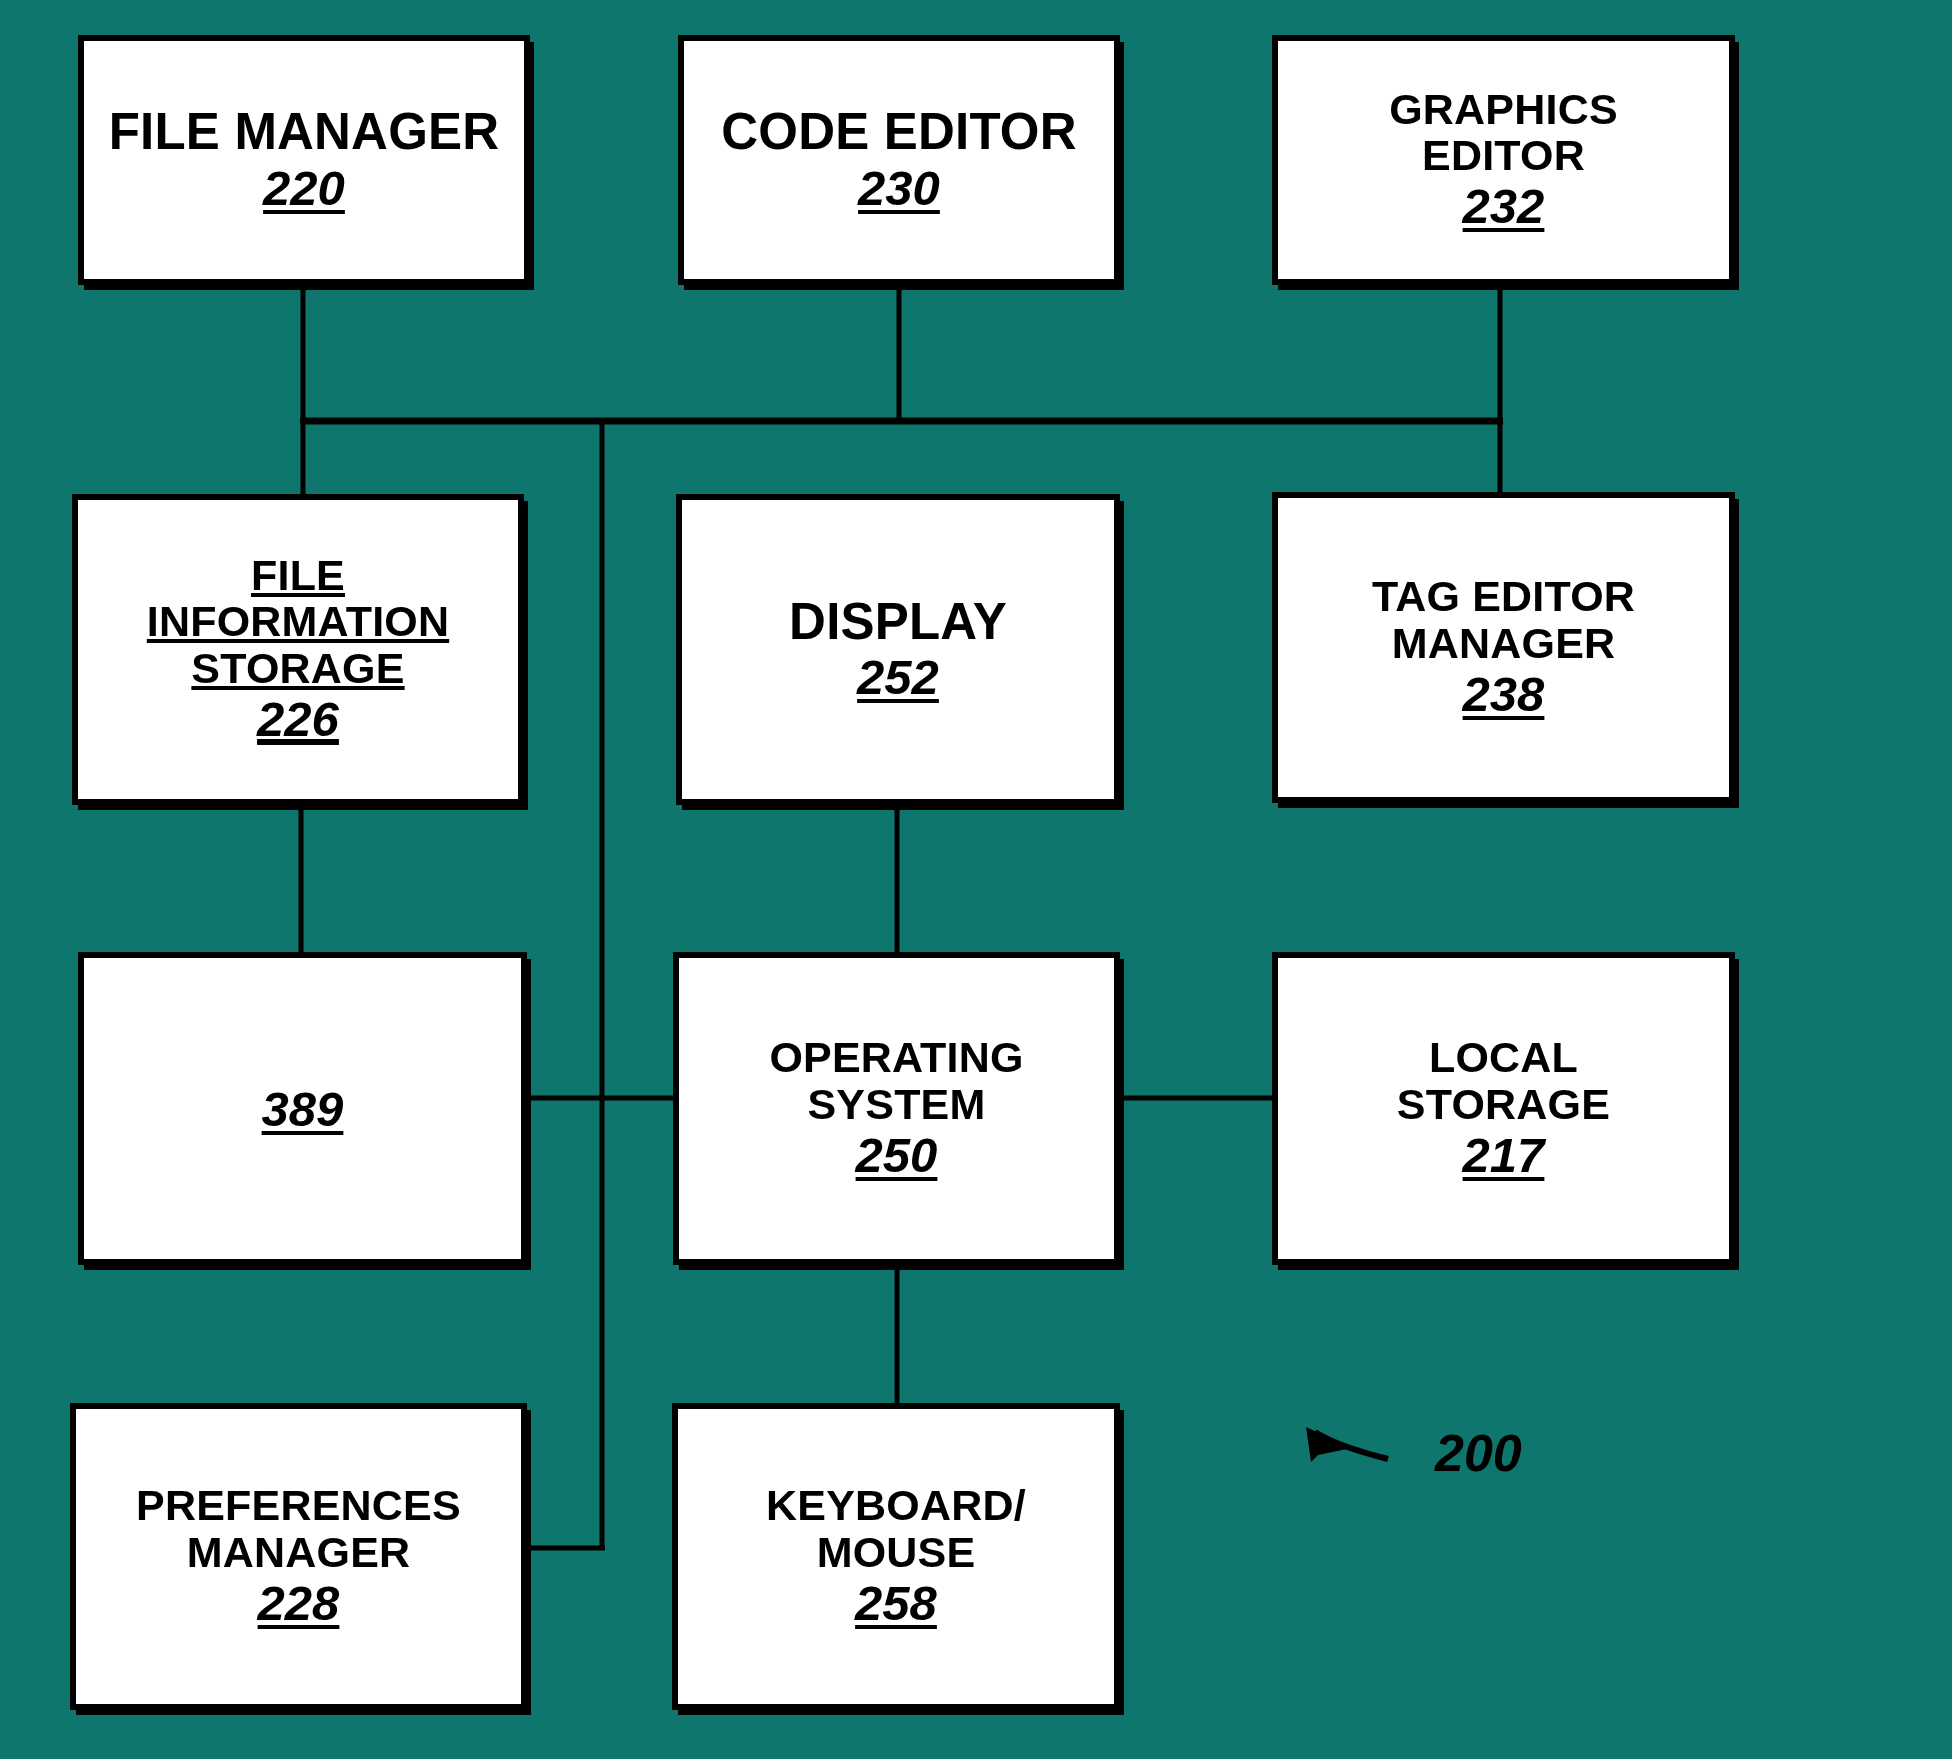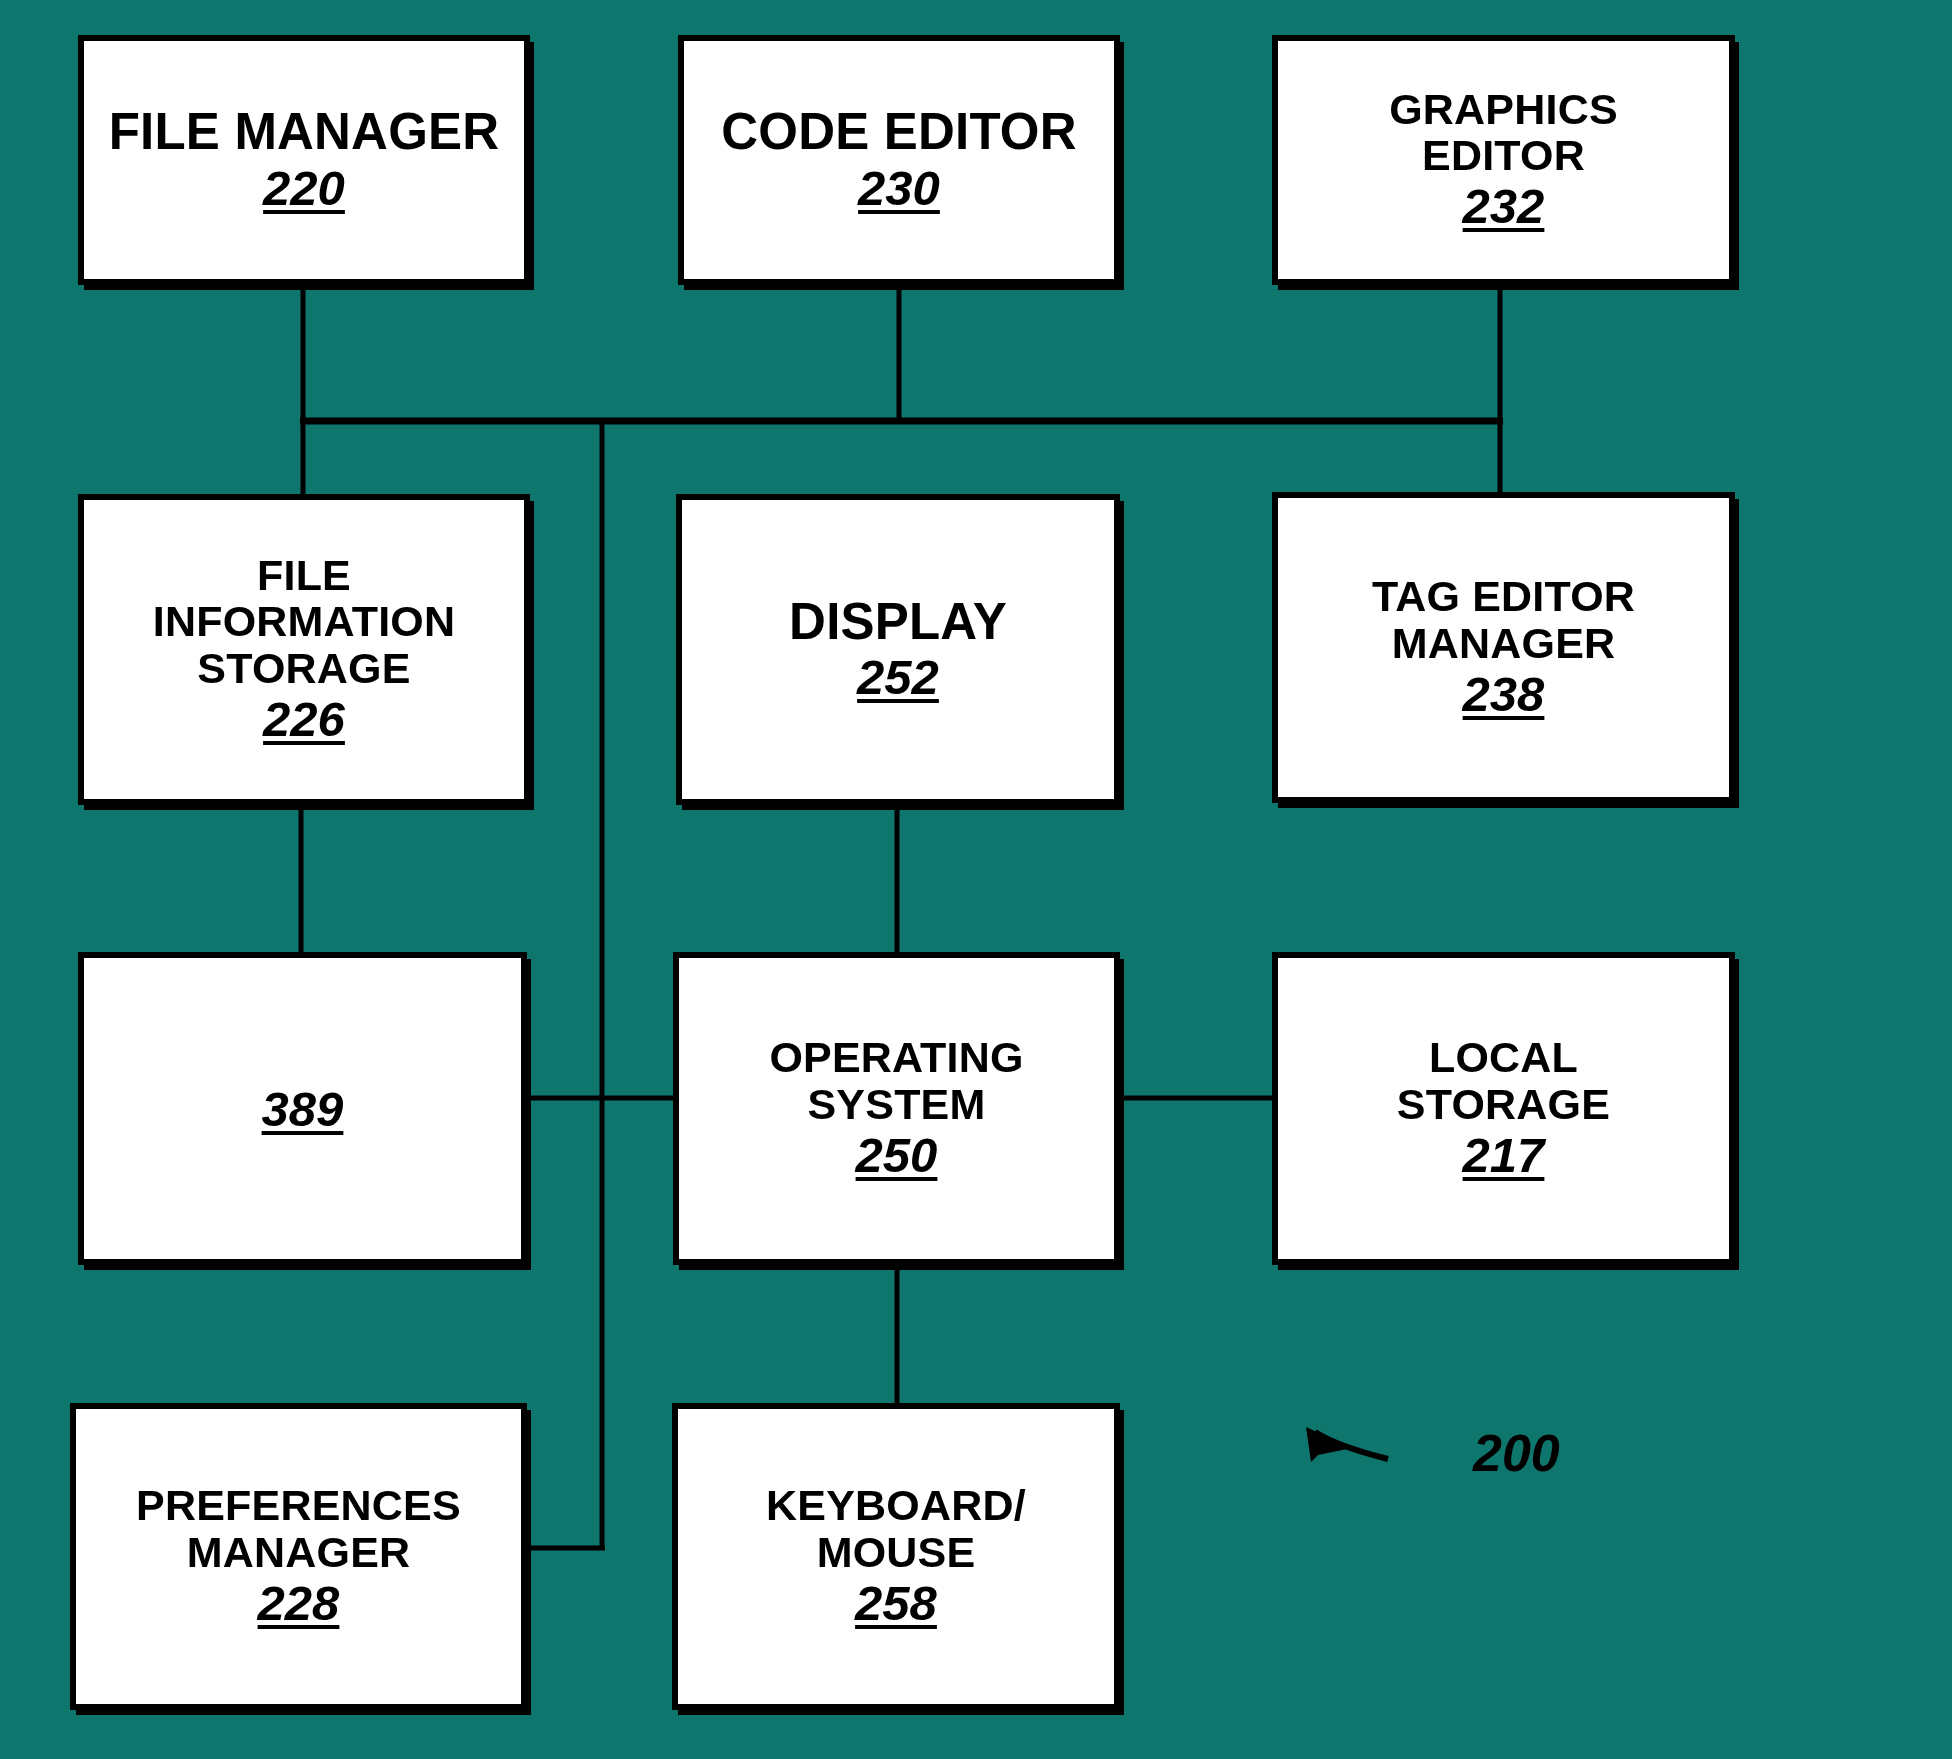--- a/index.html
+++ b/index.html
@@ -66,40 +66,40 @@
     text-decoration: underline;
     text-underline-offset: 5px;
     color: #000000;
     margin-top: 0;
   }
   
   #blk-file-manager      { left:  78px; top:   35px; width: 452px; height: 250px; }
   #blk-code-editor       { left: 678px; top:   35px; width: 442px; height: 250px; }
   #blk-graphics-editor   { left:1272px; top:   35px; width: 463px; height: 250px; }
 
-  #blk-file-info-storage { left:  78px; top:  494px; width: 452px; height: 311px; }
+  #blk-file-info-storage { left:  72px; top:  494px; width: 452px; height: 311px; text-decoration: underline; }
   #blk-display           { left: 676px; top:  494px; width: 444px; height: 311px; }
   #blk-tag-editor-mgr    { left:1272px; top:  492px; width: 463px; height: 311px; }
 
   #blk-file-builder      { left:  78px; top:  952px; width: 449px; height: 313px; }
   #blk-operating-system  { left: 673px; top:  952px; width: 447px; height: 313px; }
   #blk-local-storage     { left:1272px; top:  952px; width: 463px; height: 313px; }
 
   #blk-preferences-mgr   { left:  70px; top: 1403px; width: 457px; height: 307px; }
   #blk-keyboard-mouse    { left: 672px; top: 1403px; width: 448px; height: 307px; }
 
   
   #blk-display .title,
   #blk-file-manager .title,
   #blk-code-editor .title { font-size: 51px; }
 
   
   #fig-ref {
     position: absolute;
-    left: 1473px;
+    left: 1435px;
     top: 1423px;
     font-size: 52px;
     font-weight: bold;
     font-style: italic;
     color: #000000;
     z-index: 2;
   }
 </style>
 </head>
 <body>

